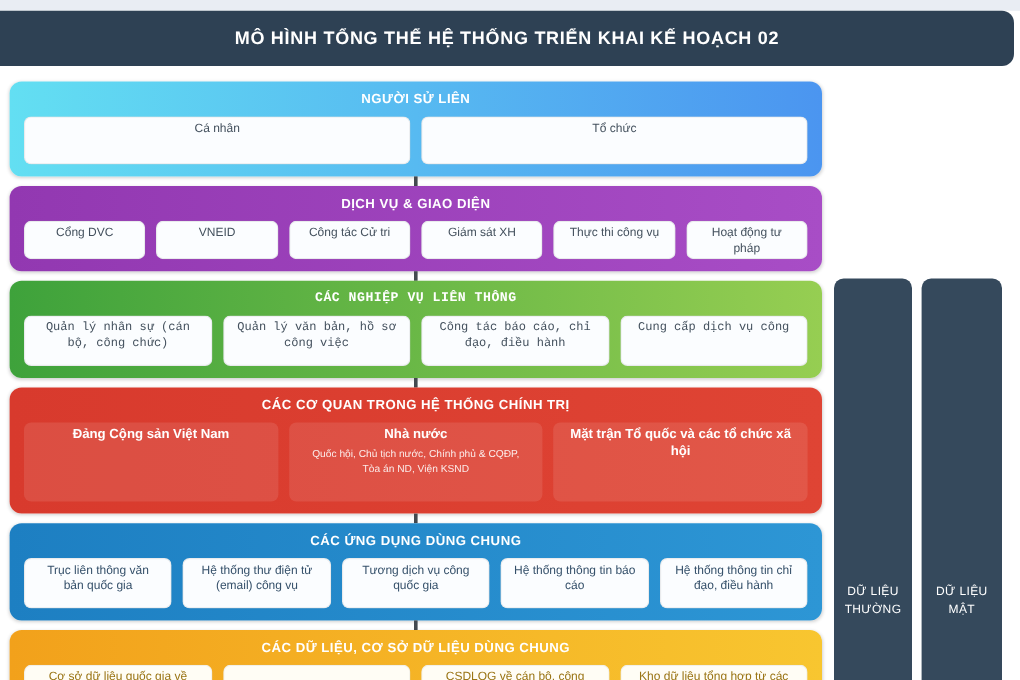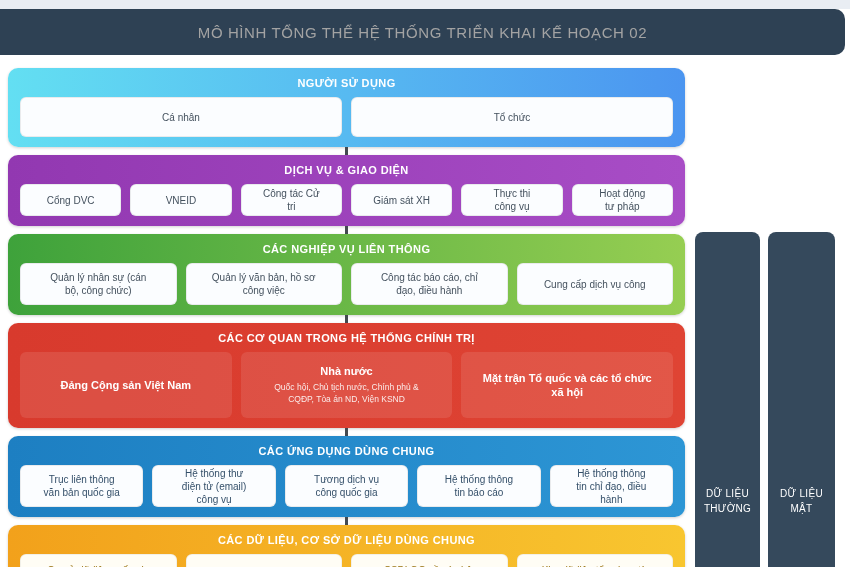--- a/index.html
+++ b/index.html
@@ -14,47 +14,47 @@
     position:absolute; left:0; top:0; width:850px; height:9px;
     background:#e9edf3;
   }
 
   .titlebar {
     position:absolute; left:0; top:9px; width:845px; height:46px;
     background:#2e4154; border-radius:0 10px 10px 0;
     display:flex; align-items:center; justify-content:center;
   }
   .titlebar span {
-    color:#a3a3a3; font-size:15px; font-weight:normal; letter-spacing:.6px;
+    color:#ffffff; font-size:15px; font-weight:bold; letter-spacing:.6px;
   }
 
   .stack {
     position:absolute; left:8px; top:68px; width:677px;
     display:flex; flex-direction:column;
   }
 
   .band {
     border-radius:10px; padding:6px 12px 10px; box-sizing:border-box;
     box-shadow:0 1px 3px rgba(0,0,0,.18);
   }
   .band h2 {
     margin:3px 0 8px; text-align:center; color:#ffffff;
     font-size:11px; font-weight:bold; letter-spacing:.4px;
   }
   .row { display:flex; gap:9px; }
   .box {
     flex:1; background:#fbfdff; border:1px solid rgba(0,0,0,.07);
-    border-radius:6px; box-sizing:border-box; padding:3px 21px;
-    display:flex; flex-direction:column; align-items:center; justify-content:center;
+    border-radius:6px; box-sizing:border-box; padding:3px 10px;
+    display:flex; flex-direction:column; align-items:center; justify-content:flex-start;
     text-align:center; font-size:10px; line-height:1.3; color:#44515e;
   }
 
   .band-users    { background:linear-gradient(90deg,#63dff2,#4b95f0); }
   .band-services { background:linear-gradient(90deg,#9238b1,#a84dc6); }
-  .band-business { background:linear-gradient(90deg,#3ea23b,#96ce52); }
+  .band-business { background:linear-gradient(90deg,#3ea23b,#96ce52);font-family:Liberation Mono, monospace; }
   .band-agencies { background:linear-gradient(90deg,#d83a2d,#df4434); }
   .band-apps     { background:linear-gradient(90deg,#1d7fc2,#2d96d5); }
   .band-data     { background:linear-gradient(90deg,#f2a11b,#f8c630); }
 
   .band-users .box    { height:40px; }
   .band-services .box { height:32px; }
   .band-business .box { height:42px; }
   .band-apps .box     { height:42px; color:#35506a; }
   .band-data .box     { height:45px; background:#fffdf5; border-color:rgba(0,0,0,.05); color:#9a7414; }
 
@@ -89,21 +89,21 @@
 <div class="page">
   <div class="topstrip"></div>
 
   <div class="titlebar">
     <span>MÔ HÌNH TỔNG THỂ HỆ THỐNG TRIỂN KHAI KẾ HOẠCH 02</span>
   </div>
 
   <div class="stack">
 
     <section class="band band-users">
-      <h2>NGƯỜI SỬ DỤNG</h2>
+      <h2>NGƯỜI SỬ LIÊN</h2>
       <div class="row">
         <div class="box">
             <span>Cá nhân</span>
           </div>
         <div class="box">
             <span>Tổ chức</span>
           </div>
       </div>
     </section>
 

